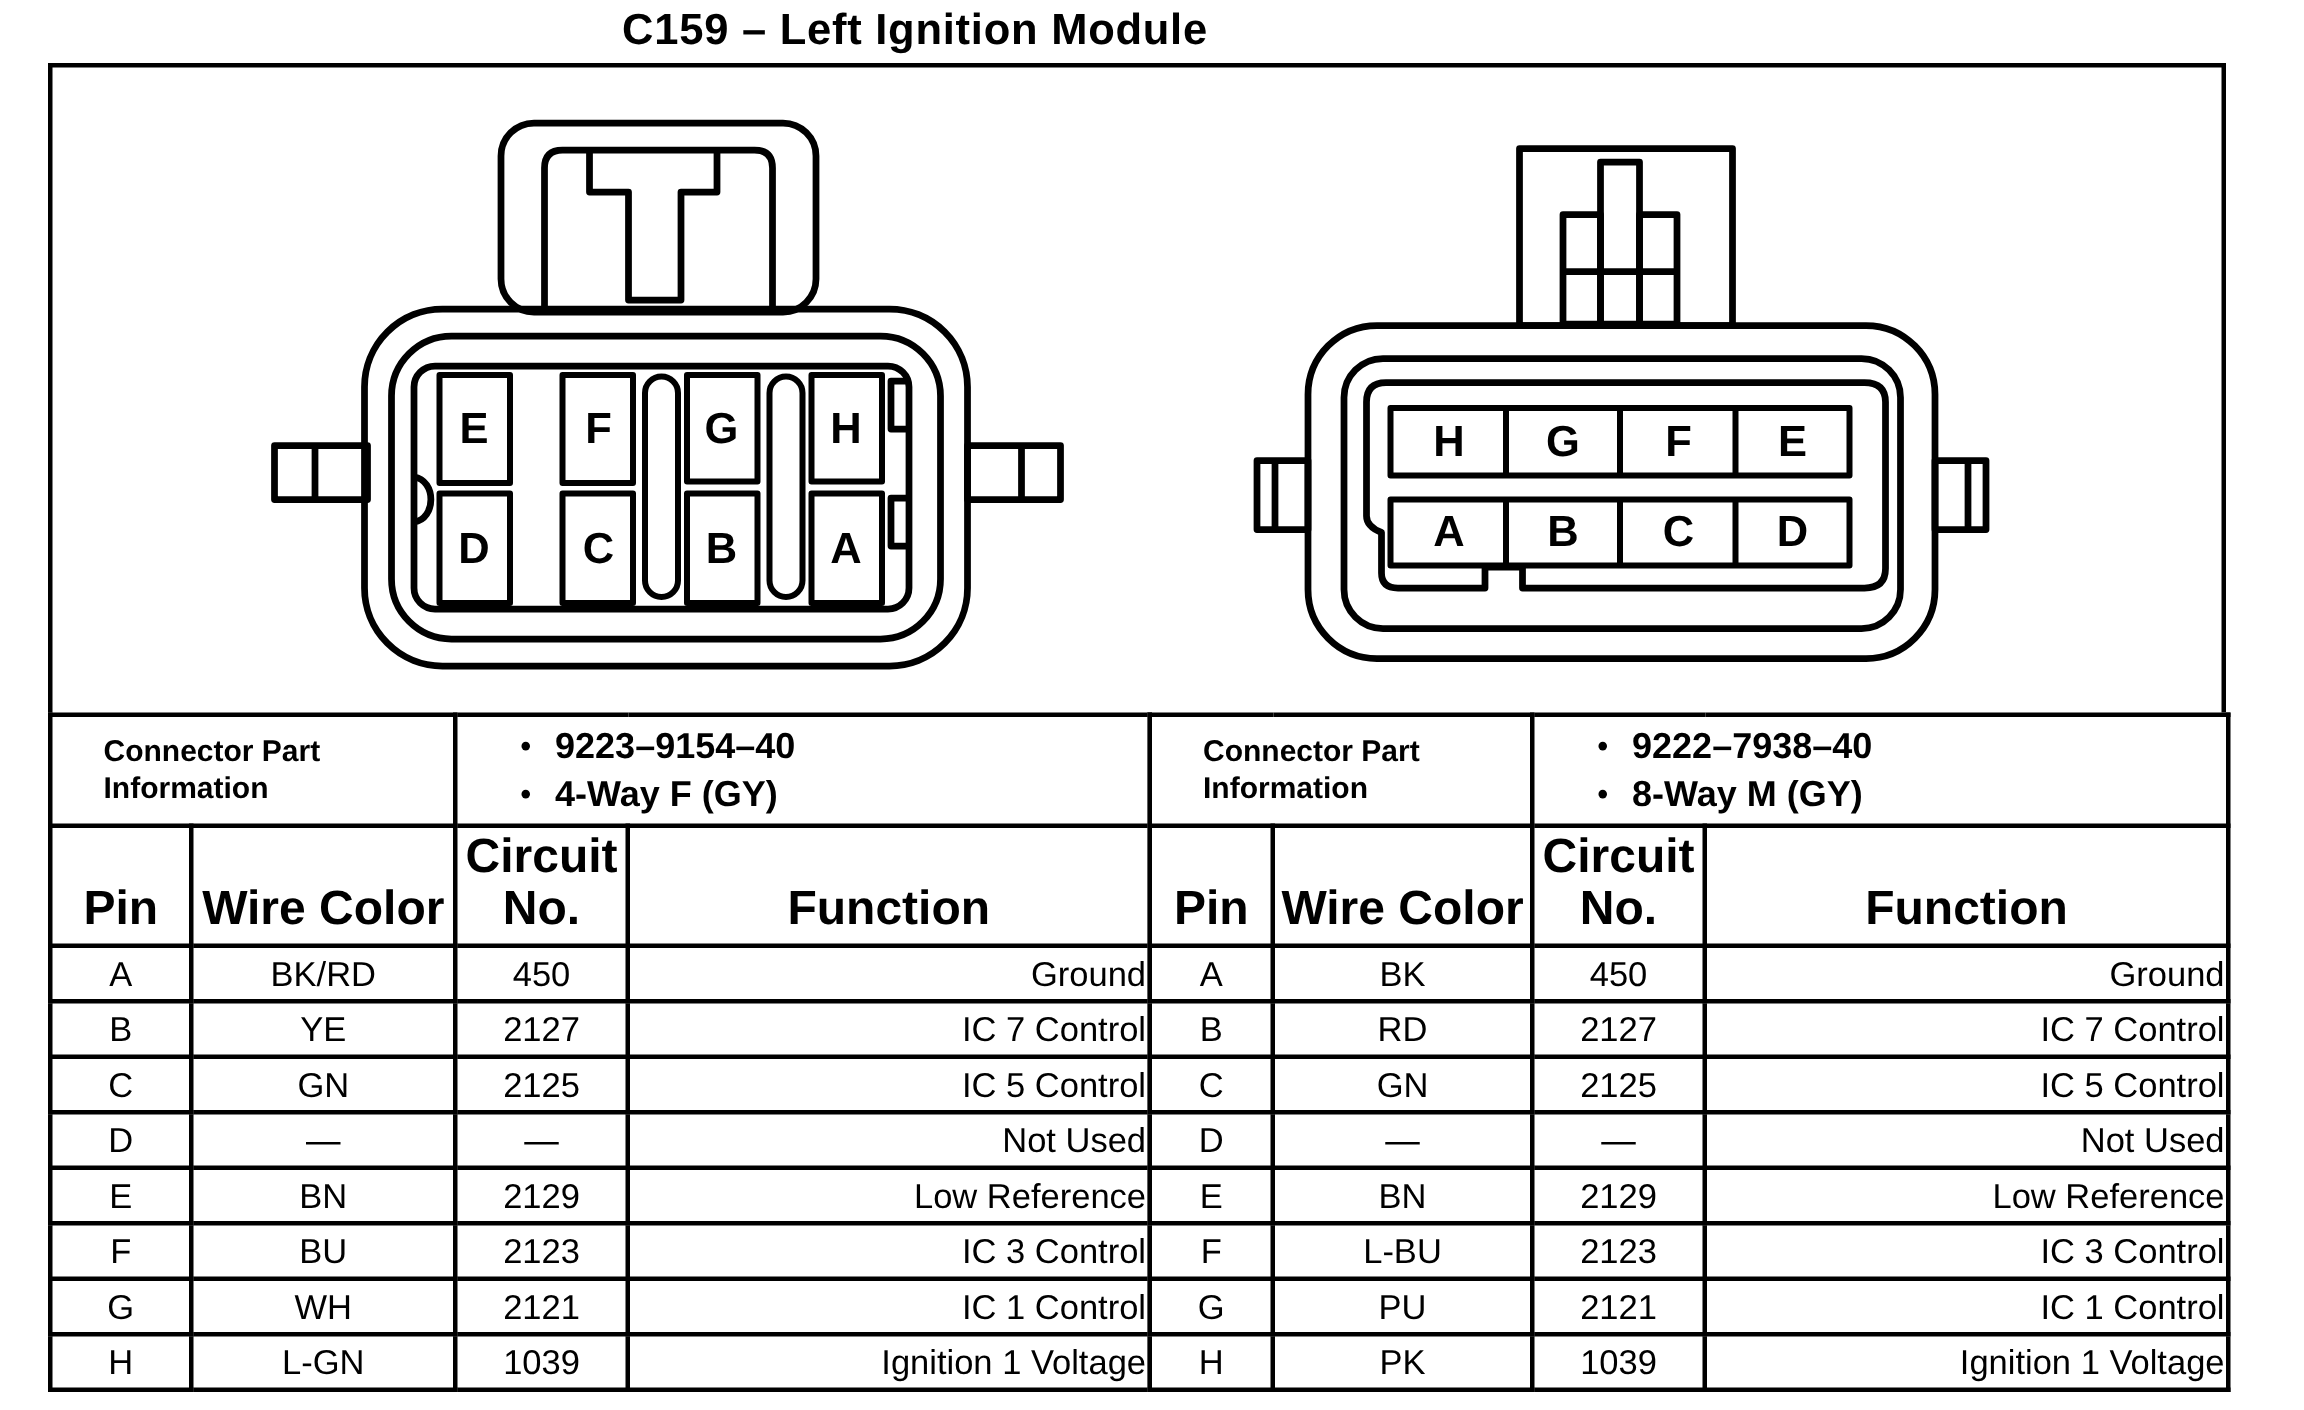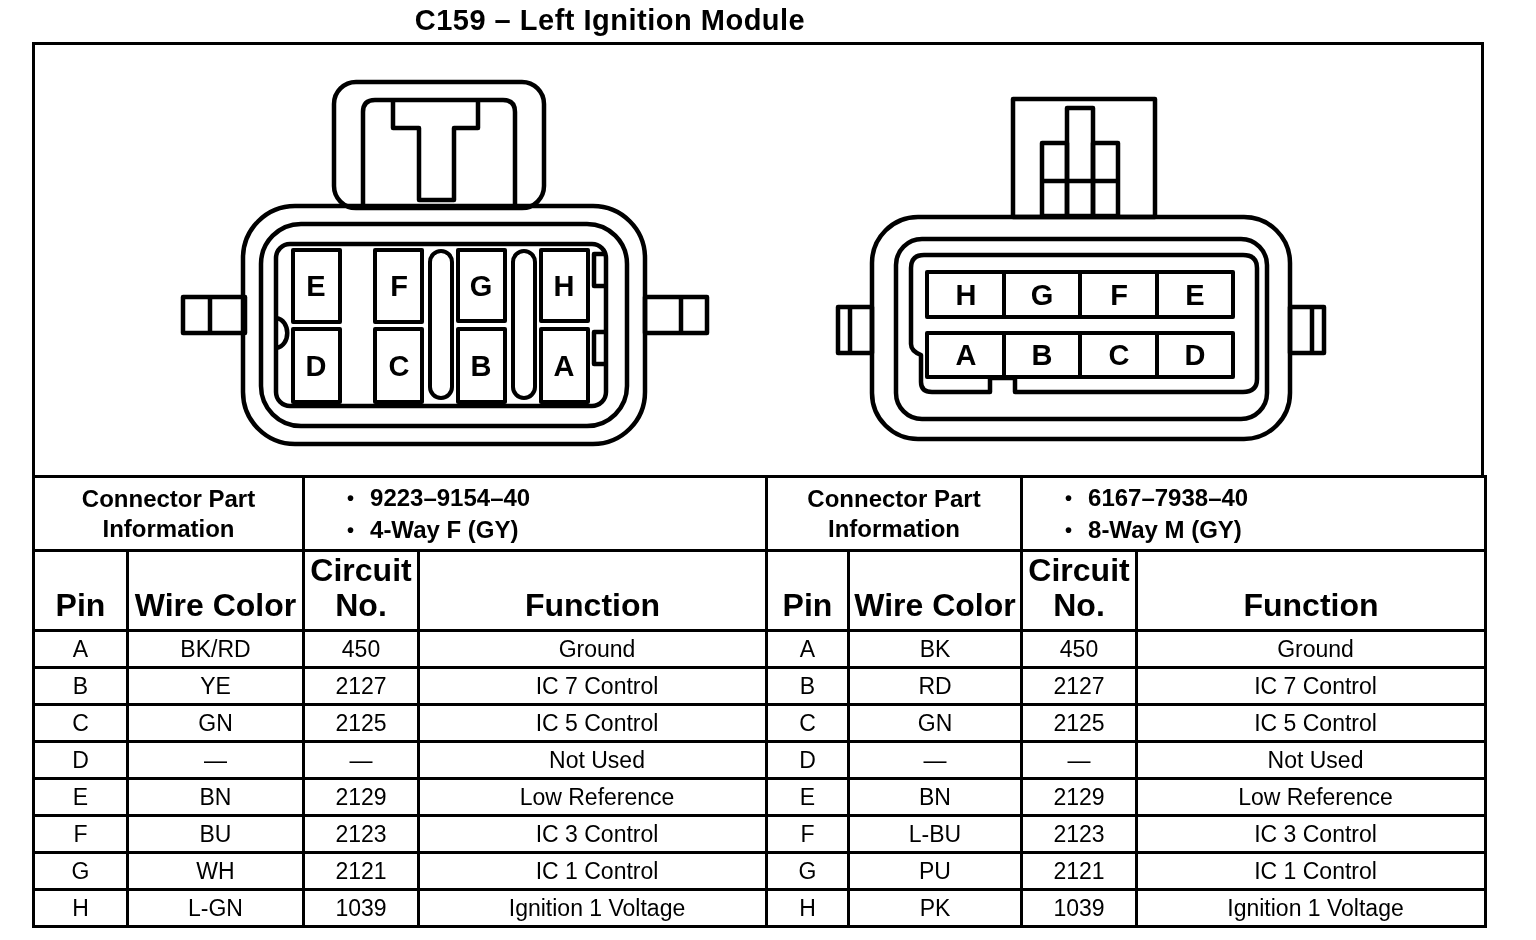--- a/index.html
+++ b/index.html
@@ -20,34 +20,34 @@
     position:absolute;width:40px;height:40px;text-align:center;line-height:40px;
     font-weight:bold;font-size:29px;
   }
   table.pin-table{
     position:absolute;top:475px;border-collapse:collapse;table-layout:fixed;
     background:#fff;
   }
   table.pin-table td{border:3px solid #000;overflow:hidden;}
   tr.info-row{height:74px;}
   td.info-label{
-    font-weight:bold;font-size:24px;text-align:center;line-height:1.22;
+    font-weight:bold;font-size:20px;text-align:left;line-height:1.22;
     padding:0 34px;
   }
   td.info-bullets{font-weight:bold;font-size:24px;vertical-align:middle;padding-left:42px;}
   .bullet-line{display:flex;align-items:center;line-height:32px;}
   .bullet-glyph{font-size:20px;margin-right:16px;}
   tr.head-row{height:63px;}
   tr.head-row td{
     font-weight:bold;font-size:32px;text-align:center;vertical-align:bottom;
     padding-bottom:7px;line-height:1.08;
   }
   tr.data-row{height:37px;}
   tr.data-row td{font-size:23px;text-align:center;vertical-align:middle;}
-  tr.data-row td.fn{text-align:center;padding-left:10px;}
+  tr.data-row td.fn{text-align:right;padding-left:10px;}
 </style>
 </head>
 <body>
 
 <div class="page-title">C159 – Left Ignition Module</div>
 
 <div class="frame"></div>
 
 <svg class="drawing" viewBox="0 0 1536 940">
 
@@ -219,21 +219,21 @@
       <col style="width:173px">
       <col style="width:115px">
       <col style="width:349px">
     </colgroup>
   <tbody>
       <tr class="info-row">
     <td colspan="2" class="info-label">Connector Part Information</td>
     <td colspan="2" class="info-bullets">
       <div class="bullet-line">
             <span class="bullet-glyph">•</span>
-            <span>6167–7938–40</span>
+            <span>9222–7938–40</span>
           </div>
       <div class="bullet-line">
             <span class="bullet-glyph">•</span>
             <span>8-Way M (GY)</span>
           </div>
     </td>
   </tr>
   <tr class="head-row">
     <td>Pin</td>
     <td>Wire Color</td>

